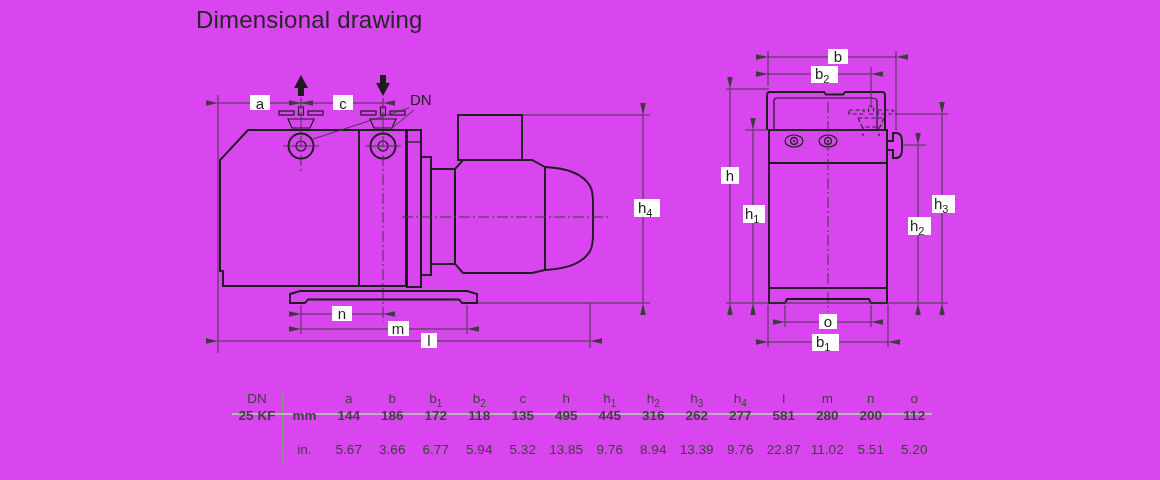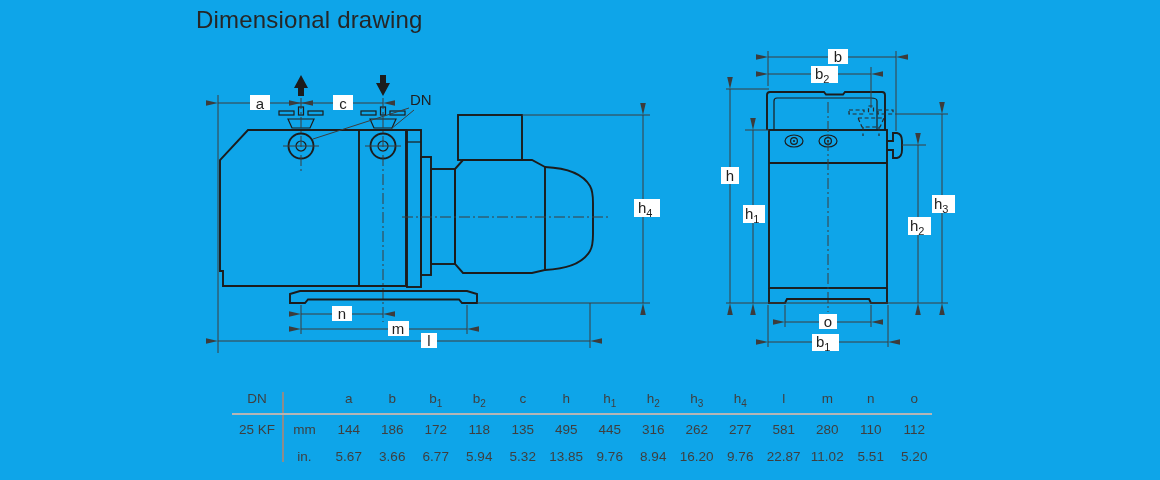--- a/index.html
+++ b/index.html
@@ -1,16 +1,16 @@
 <!DOCTYPE html>
 <html><head>
 <meta charset="utf-8">
 <style>
   html,body{margin:0;padding:0;background:#ffffff;}
-  .canvas{position:relative;width:1160px;height:480px;background:#0ea5e9;overflow:hidden;
+  .canvas{position:relative;width:1160px;height:480px;background:#d946ef;overflow:hidden;
           font-family:"Liberation Sans", sans-serif;}
   .page-title{position:absolute;left:196px;top:6px;font-size:24px;font-weight:400;
               color:#262626;letter-spacing:0.2px;}
   svg{position:absolute;left:0;top:0;}
   .o2{fill:none;stroke:#1c1c1c;stroke-width:1.9;stroke-linejoin:miter;}
   .o1{fill:none;stroke:#1c1c1c;stroke-width:1.2;}
   .dim{fill:none;stroke:#3c3c3c;stroke-width:1;}
   .cl{fill:none;stroke:#3c3c3c;stroke-width:1;stroke-dasharray:11 3 2 3;}
   .hid{fill:none;stroke:#2a2a2a;stroke-width:1.2;stroke-dasharray:4 2.6;}
   .blk{fill:#1c1c1c;stroke:none;}
@@ -205,51 +205,51 @@
       <div><span>h</span><sub>1</sub></div>
       <div><span>h</span><sub>2</sub></div>
       <div><span>h</span><sub>3</sub></div>
       <div><span>h</span><sub>4</sub></div>
       <div><span>l</span><sub></sub></div>
       <div><span>m</span><sub></sub></div>
       <div><span>n</span><sub></sub></div>
       <div><span>o</span><sub></sub></div>
     </div>
 
-    <div class="t-row" style="top:31px;">
+    <div class="t-row" style="top:17px;font-weight:bold;">
       <div>25 KF</div>
       <div>mm</div>
       <div>144</div>
       <div>186</div>
       <div>172</div>
       <div>118</div>
       <div>135</div>
       <div>495</div>
       <div>445</div>
       <div>316</div>
       <div>262</div>
       <div>277</div>
       <div>581</div>
       <div>280</div>
-      <div>110</div>
+      <div>200</div>
       <div>112</div>
     </div>
 
-    <div class="t-row" style="top:58px;">
+    <div class="t-row" style="top:51px;">
       <div></div>
       <div>in.</div>
       <div>5.67</div>
       <div>3.66</div>
       <div>6.77</div>
       <div>5.94</div>
       <div>5.32</div>
       <div>13.85</div>
       <div>9.76</div>
       <div>8.94</div>
-      <div>16.20</div>
+      <div>13.39</div>
       <div>9.76</div>
       <div>22.87</div>
       <div>11.02</div>
       <div>5.51</div>
       <div>5.20</div>
     </div>
   </div>
 </div>
 
 </body></html>

